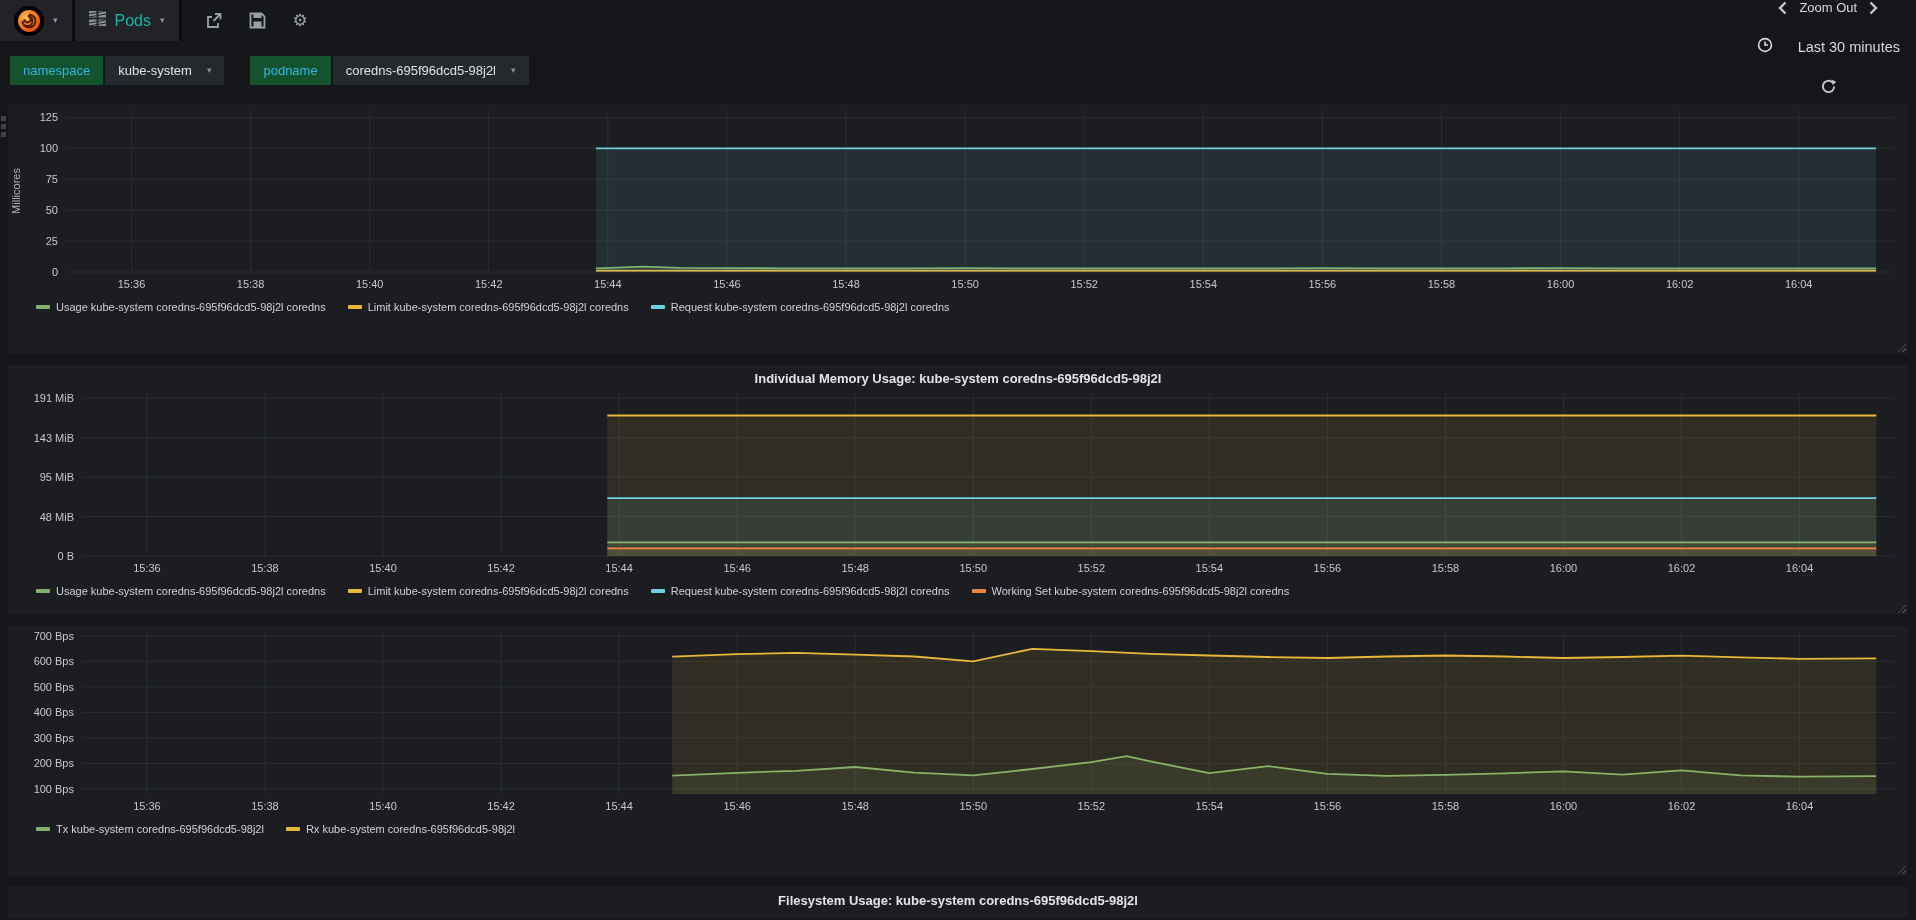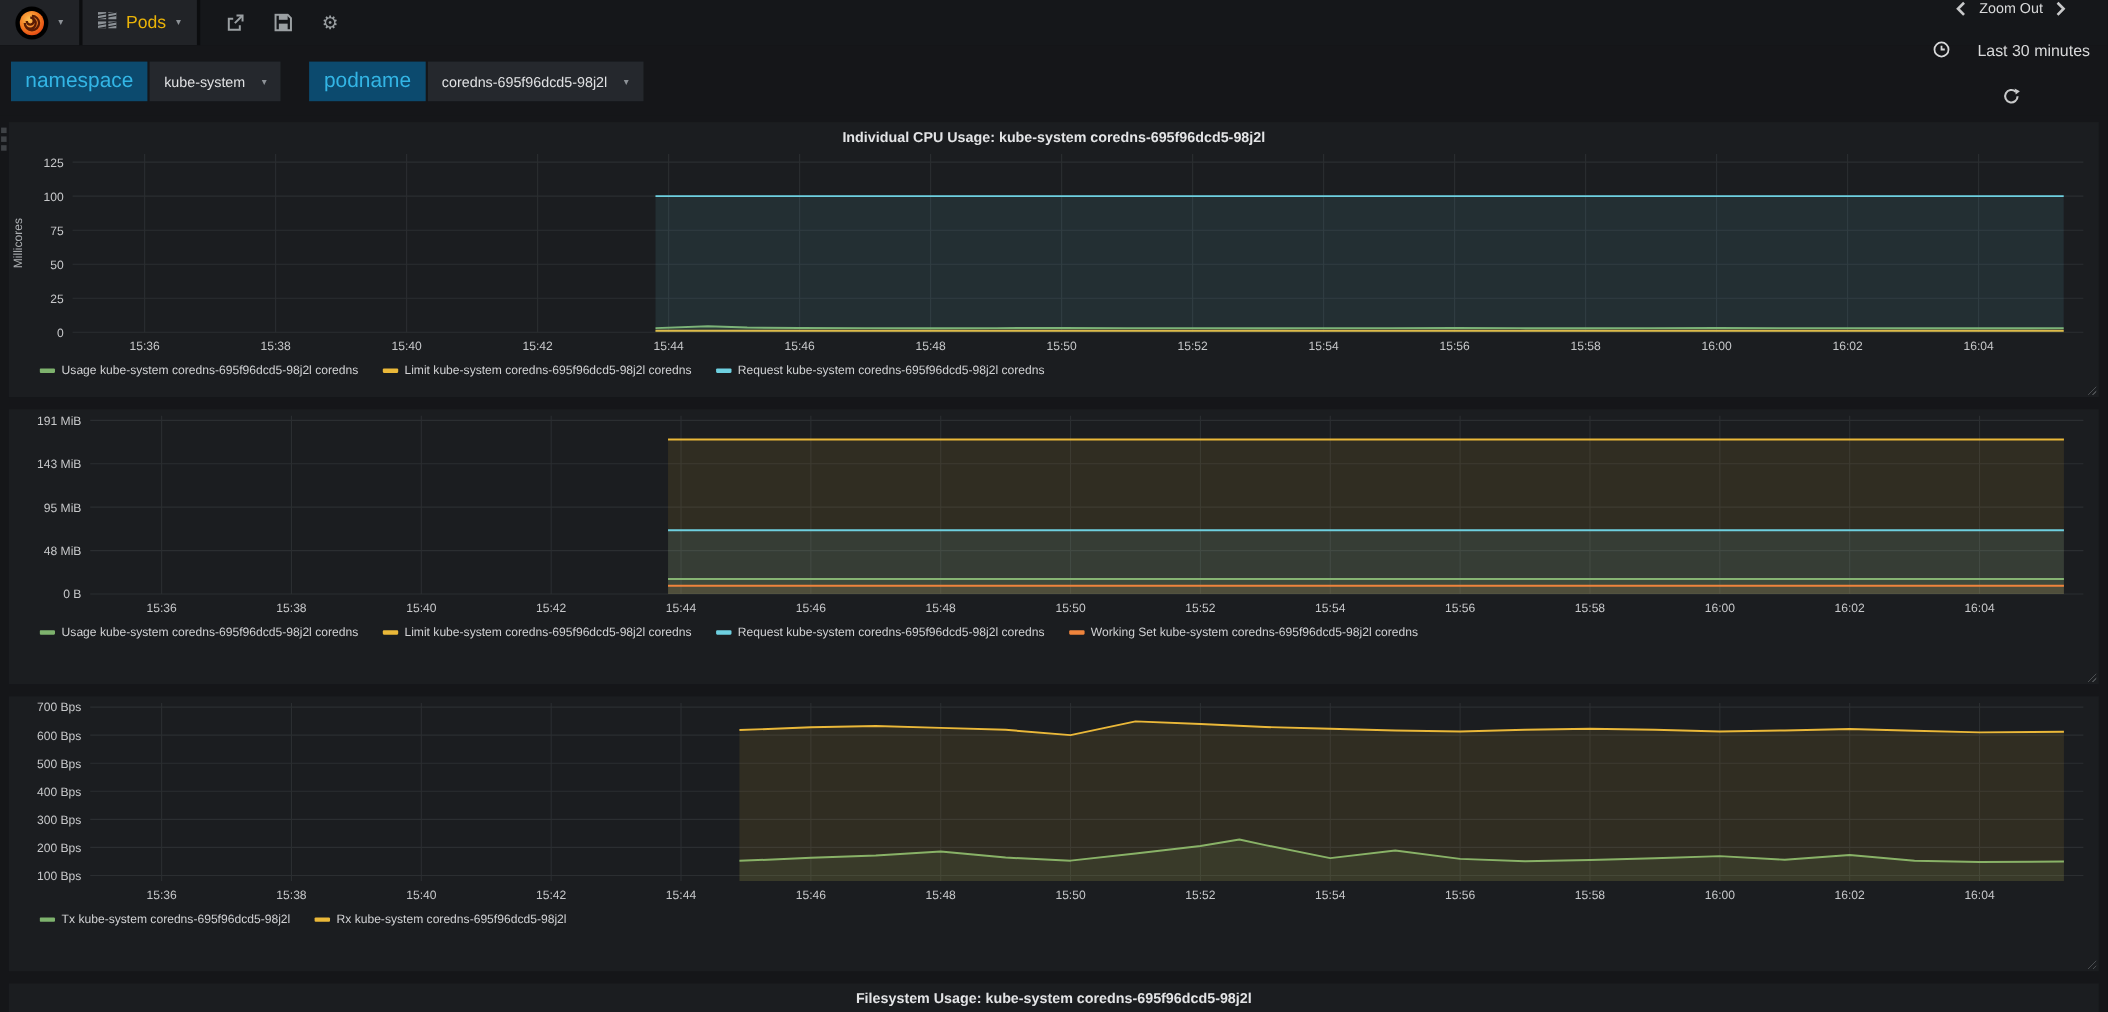--- a/index.html
+++ b/index.html
@@ -3,33 +3,33 @@
 <meta charset="utf-8">
 <style>
   html,body{margin:0;padding:0;width:1916px;height:920px;overflow:hidden;
     background:#151619;color:#d8d9da;font-family:"Liberation Sans",sans-serif;}
   
   .navbar{height:41px;display:flex;align-items:stretch;background:#15171a;}
   .nav-boxes{display:flex;background:#0c0d0f;gap:3px;padding-right:3px;}
   .nav-box{background:#212327;display:flex;align-items:center;padding:0 14px;gap:9px;cursor:pointer;}
   .logo-wrap{width:30px;height:30px;border-radius:50%;background:#000;display:flex;align-items:center;justify-content:center;}
   .caret{color:#8d9297;font-size:9px;line-height:1;}
-  .dash-title{font-size:16px;color:#eab308;text-align:right;}
+  .dash-title{font-size:16px;color:#14b8a6;text-align:right;}
   .nav-tools{display:flex;align-items:center;gap:27px;padding:0 22px;color:#9ba0a3;}
   .tool-btn{cursor:pointer;display:flex;align-items:center;color:#9ba0a3;}
   .gear-glyph{font-size:17px;line-height:1;}
   .nav-right{margin-left:auto;display:flex;align-items:center;gap:22px;padding-right:16px;flex-direction:column;}
   .zoom-group{display:flex;align-items:center;gap:12px;}
   .zoom-label{font-size:13px;color:#d8d9da;cursor:pointer;}
   .time-group{display:flex;align-items:center;gap:25px;font-size:14.5px;color:#d8d9da;cursor:pointer;}
   .chev{cursor:pointer;display:flex;align-items:center;}
   
   .submenu{display:flex;gap:26px;padding:15px 10px 13px;background:#151619;}
   .var-pair{display:flex;gap:2px;}
-  .var-label{background:#0c4a6e;color:#33B5E5;font-size:19px;padding:7px 13px;}
+  .var-label{background:#14532d;color:#33B5E5;font-size:13px;padding:7px 13px;}
   .var-value{background:#25282d;color:#e0e1e3;font-size:13px;padding:7px 13px;display:flex;align-items:center;gap:15px;cursor:pointer;}
   
   .dashboard{padding:6px 8px 0;}
   .panel{position:relative;background:#1b1d20;height:250px;margin-bottom:11px;}
   .panel-partial{height:31px;margin-bottom:0;overflow:hidden;}
   .panel-title{text-align:center;font-size:13px;font-weight:bold;color:#e3e4e6;padding:6px 0 2px;cursor:pointer;}
   svg.chart{display:block;width:100%;height:192px;}
   .legend{display:flex;flex-wrap:nowrap;overflow:hidden;margin-left:28px;font-size:11px;color:#d0d1d3;align-items:center;height:22px;}
   .legend-item{margin-right:22px;display:flex;align-items:center;cursor:pointer;white-space:nowrap;}
   .swatch{width:14px;height:4px;border-radius:1px;margin-right:6px;display:inline-block;}
@@ -143,21 +143,20 @@
     <div class="var-value">
       <span>coredns-695f96dcd5-98j2l</span>
       <span class="caret">▾</span>
     </div>
   </div>
 </div>
 
 <div class="dashboard">
 
   <div class="panel">
-    <div class="panel-title">Individual CPU Usage: kube-system coredns-695f96dcd5-98j2l</div>
     <svg class="chart" viewBox="0 0 1900 192">
         <line x1="123.49837133550498" y1="6" x2="123.49837133550498" y2="168" stroke="#2b2e31" stroke-width="1"></line>
         <line x1="242.58631921824116" y1="6" x2="242.58631921824116" y2="168" stroke="#2b2e31" stroke-width="1"></line>
         <line x1="361.6742671009773" y1="6" x2="361.6742671009773" y2="168" stroke="#2b2e31" stroke-width="1"></line>
         <line x1="480.7622149837135" y1="6" x2="480.7622149837135" y2="168" stroke="#2b2e31" stroke-width="1"></line>
         <line x1="599.8501628664496" y1="6" x2="599.8501628664496" y2="168" stroke="#2b2e31" stroke-width="1"></line>
         <line x1="718.9381107491859" y1="6" x2="718.9381107491859" y2="168" stroke="#2b2e31" stroke-width="1"></line>
         <line x1="838.026058631922" y1="6" x2="838.026058631922" y2="168" stroke="#2b2e31" stroke-width="1"></line>
         <line x1="957.1140065146582" y1="6" x2="957.1140065146582" y2="168" stroke="#2b2e31" stroke-width="1"></line>
         <line x1="1076.2019543973943" y1="6" x2="1076.2019543973943" y2="168" stroke="#2b2e31" stroke-width="1"></line>
@@ -213,20 +212,21 @@
         </span>
         <span class="legend-item">
           <i class="swatch" style="background: rgb(110, 208, 224);"></i>
           <span>Request kube-system coredns-695f96dcd5-98j2l coredns</span>
         </span>
       </div>
     <div class="resize-handle"></div>
   </div>
 
   <div class="panel">
+    <div class="panel-title">Individual Memory Usage: kube-system coredns-695f96dcd5-98j2l</div>
     <svg class="chart" viewBox="0 0 1900 192">
         <line x1="138.92508143322485" y1="6" x2="138.92508143322485" y2="168" stroke="#2b2e31" stroke-width="1"></line>
         <line x1="256.97068403908804" y1="6" x2="256.97068403908804" y2="168" stroke="#2b2e31" stroke-width="1"></line>
         <line x1="375.01628664495126" y1="6" x2="375.01628664495126" y2="168" stroke="#2b2e31" stroke-width="1"></line>
         <line x1="493.0618892508145" y1="6" x2="493.0618892508145" y2="168" stroke="#2b2e31" stroke-width="1"></line>
         <line x1="611.1074918566777" y1="6" x2="611.1074918566777" y2="168" stroke="#2b2e31" stroke-width="1"></line>
         <line x1="729.1530944625409" y1="6" x2="729.1530944625409" y2="168" stroke="#2b2e31" stroke-width="1"></line>
         <line x1="847.198697068404" y1="6" x2="847.198697068404" y2="168" stroke="#2b2e31" stroke-width="1"></line>
         <line x1="965.2442996742673" y1="6" x2="965.2442996742673" y2="168" stroke="#2b2e31" stroke-width="1"></line>
         <line x1="1083.2899022801305" y1="6" x2="1083.2899022801305" y2="168" stroke="#2b2e31" stroke-width="1"></line>

